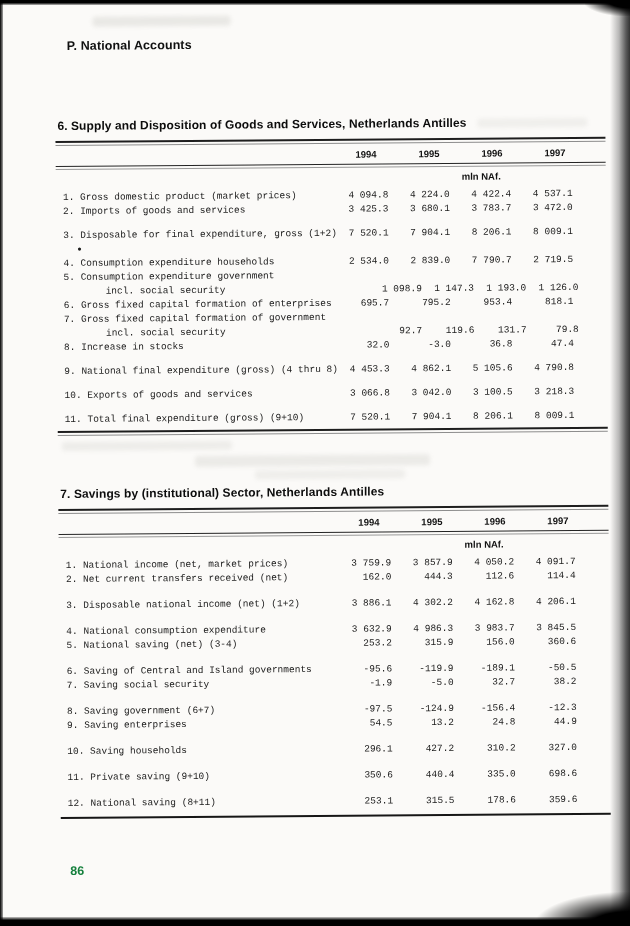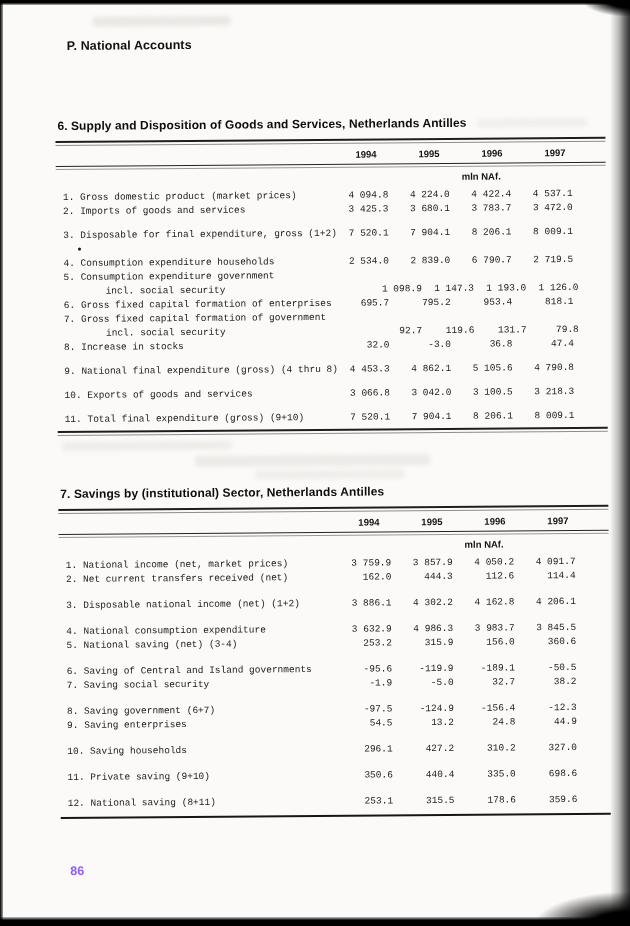--- a/index.html
+++ b/index.html
@@ -9,21 +9,21 @@
     font-family:"Liberation Sans",sans-serif;
   }
   .content{position:absolute;inset:0;transform:rotate(-0.45deg);transform-origin:50% 50%;}
 
   .kicker{
     position:absolute;left:70px;top:37px;
     font:bold 12.5px "Liberation Sans",sans-serif;color:#101010;letter-spacing:.1px;
   }
   .page-number{
     position:absolute;left:67px;top:862px;
-    font:bold 12.5px "Liberation Sans",sans-serif;color:#8b5cf6;
+    font:bold 12.5px "Liberation Sans",sans-serif;color:#15803d;
   }
 
   .table{position:absolute;left:58px;width:550px;color:#1c1c1c;}
   .t6{top:117px;}
   .t7{top:485px;}
 
   .table h2{
     margin:0 0 0 2px;
     font:bold 12px "Liberation Sans",sans-serif;color:#0c0c0c;letter-spacing:.1px;
   }
@@ -122,21 +122,21 @@
           <span class="num"></span>
           <span class="num"></span>
           <span class="num"></span>
           <span class="num"></span>
           <span class="rowpad"></span>
         </div>
         <div class="row">
           <span class="label">4. Consumption expenditure households</span>
           <span class="num">2 534.0</span>
           <span class="num">2 839.0</span>
-          <span class="num">6 790.7</span>
+          <span class="num">7 790.7</span>
           <span class="num">2 719.5</span>
           <span class="rowpad"></span>
         </div>
         <div class="row">
           <span class="label">5. Consumption expenditure government</span>
           <span class="num"></span>
           <span class="num"></span>
           <span class="num"></span>
           <span class="num"></span>
           <span class="rowpad"></span>

